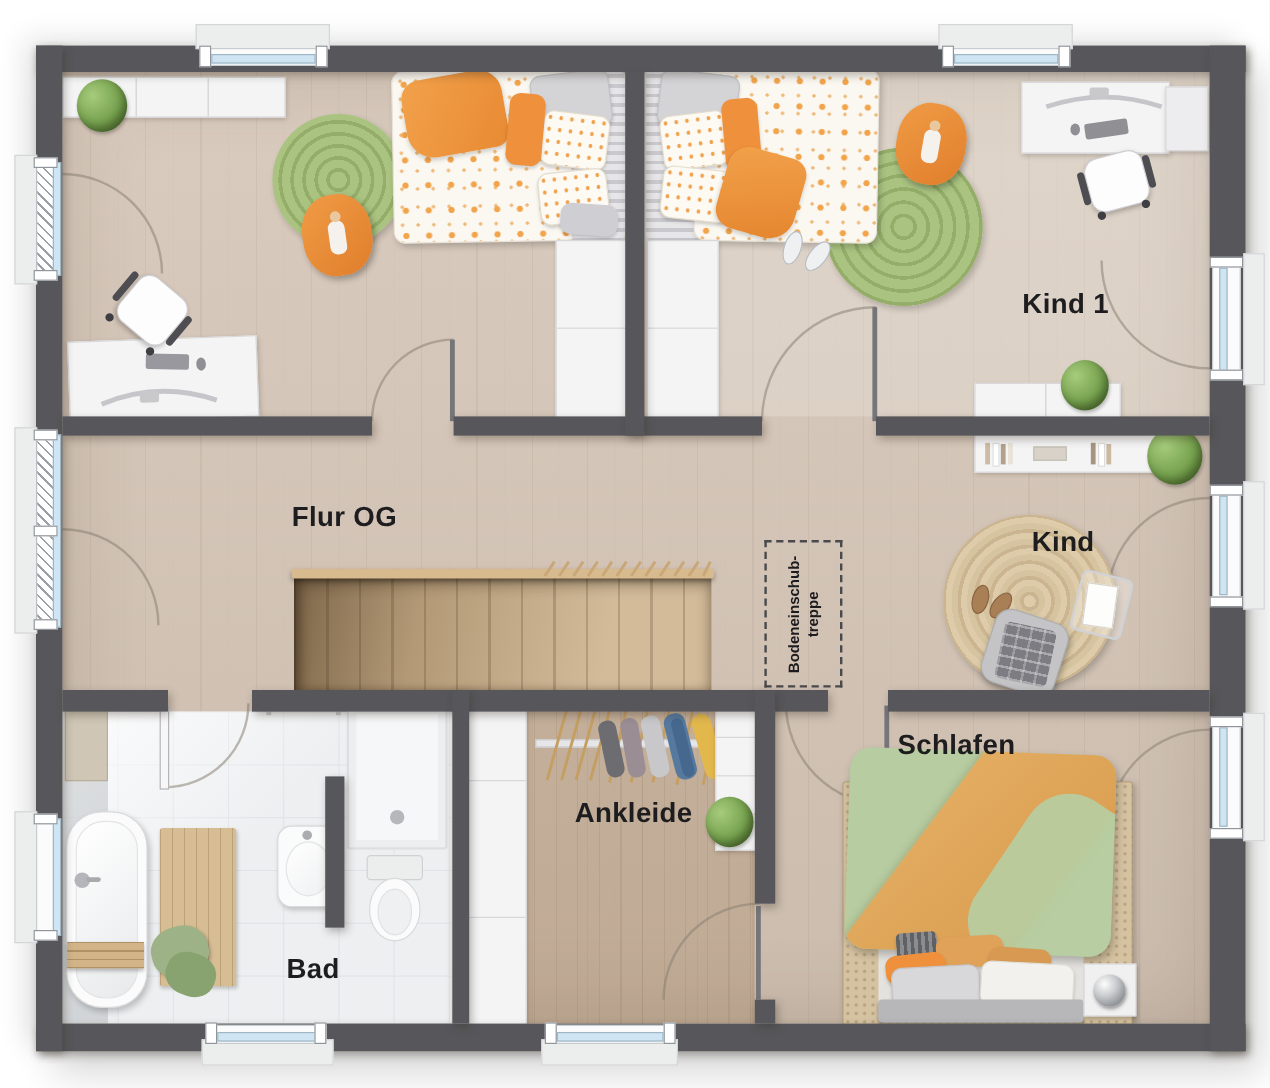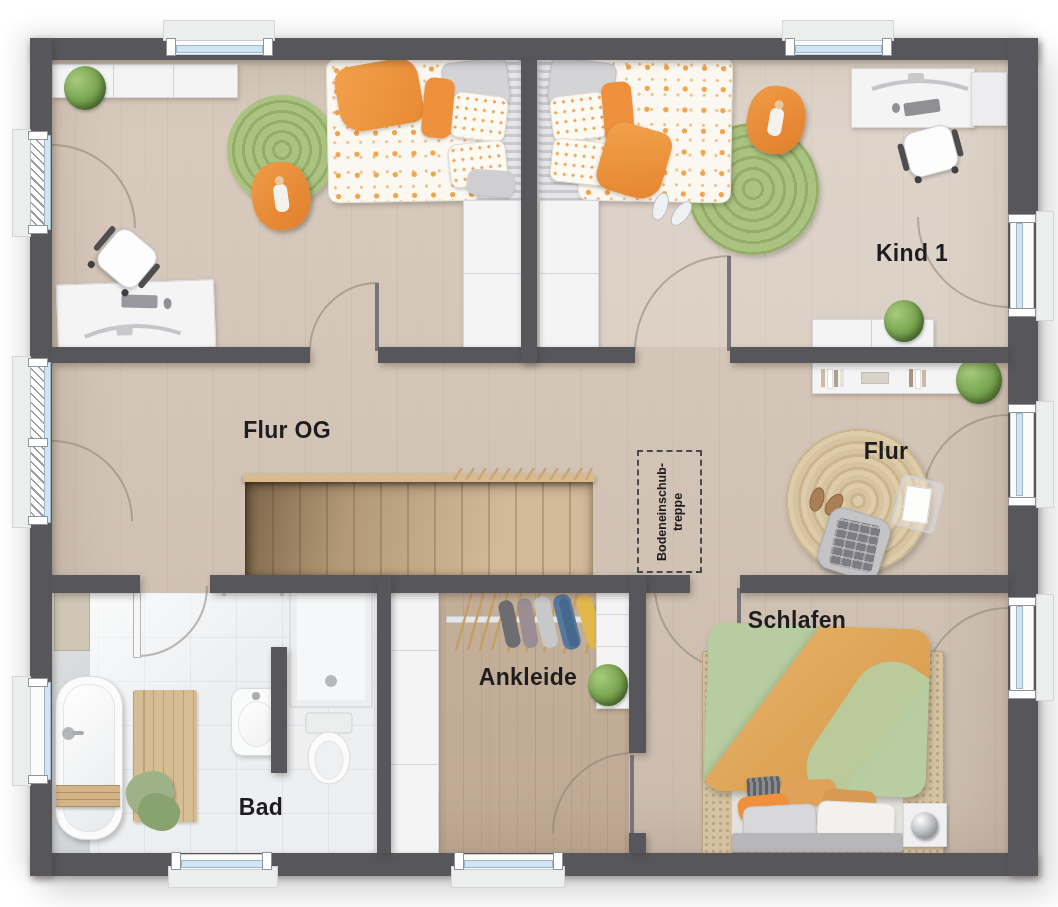--- a/index.html
+++ b/index.html
@@ -415,20 +415,20 @@
   <div class="glaz" style="left:1016px;top:413px;width:5px;height:81px;"></div>
   <div class="cap" style="left:1008px;top:404px;width:26px;height:7px;"></div>
   <div class="cap" style="left:1008px;top:497px;width:26px;height:7px;"></div>
 
   <div class="sill" style="left:1036px;top:594px;width:16px;height:105px;"></div>
   <div class="wframe" style="left:1010px;top:600px;width:22px;height:93px;"></div>
   <div class="glaz" style="left:1016px;top:606px;width:5px;height:81px;"></div>
   <div class="cap" style="left:1008px;top:597px;width:26px;height:7px;"></div>
   <div class="cap" style="left:1008px;top:690px;width:26px;height:7px;"></div>
 
-  <div class="room-label" style="left:832px;top:240px;">Kind 1</div>
+  <div class="room-label" style="left:808px;top:240px;">Kind 1</div>
   <div class="room-label" style="left:207px;top:417px;">Flur OG</div>
-  <div class="room-label" style="left:806px;top:438px;">Flur</div>
+  <div class="room-label" style="left:806px;top:438px;">Kind</div>
   <div class="room-label" style="left:181px;top:794px;">Bad</div>
   <div class="room-label" style="left:717px;top:607px;">Schlafen</div>
   <div class="room-label" style="left:448px;top:664px;">Ankleide</div>
 
 </div>
 
 </body></html>

